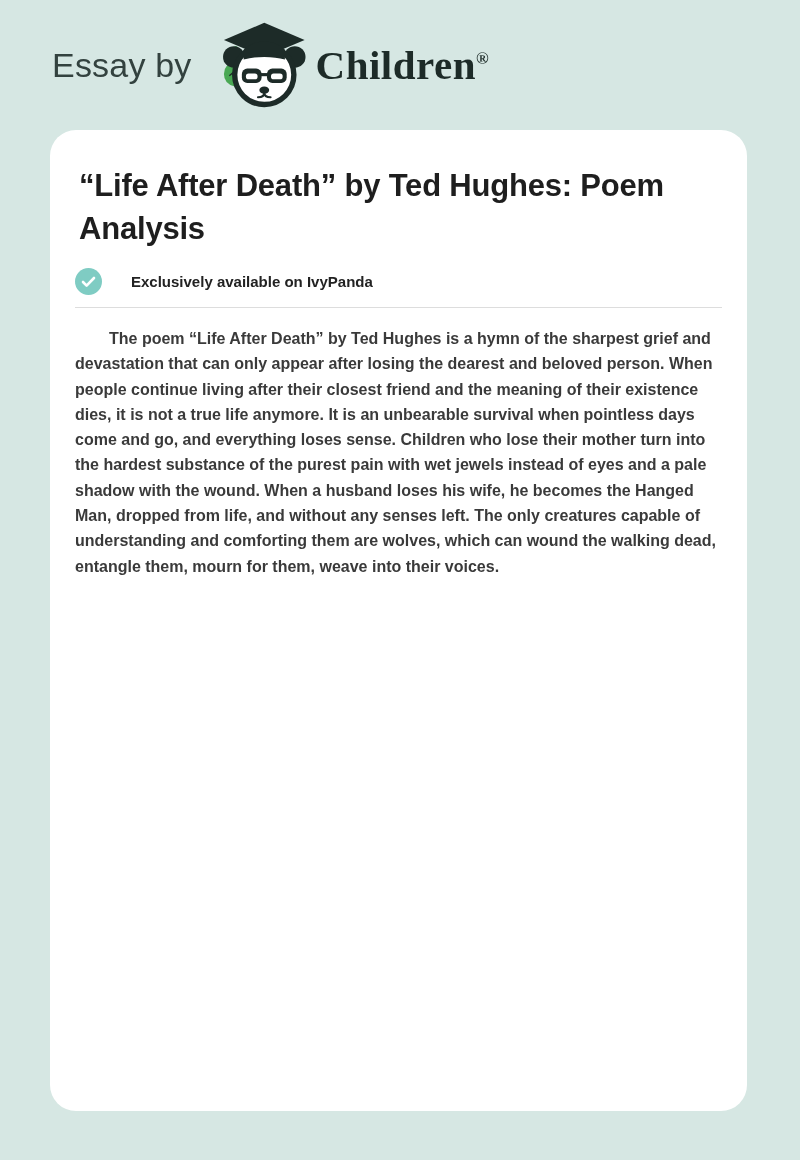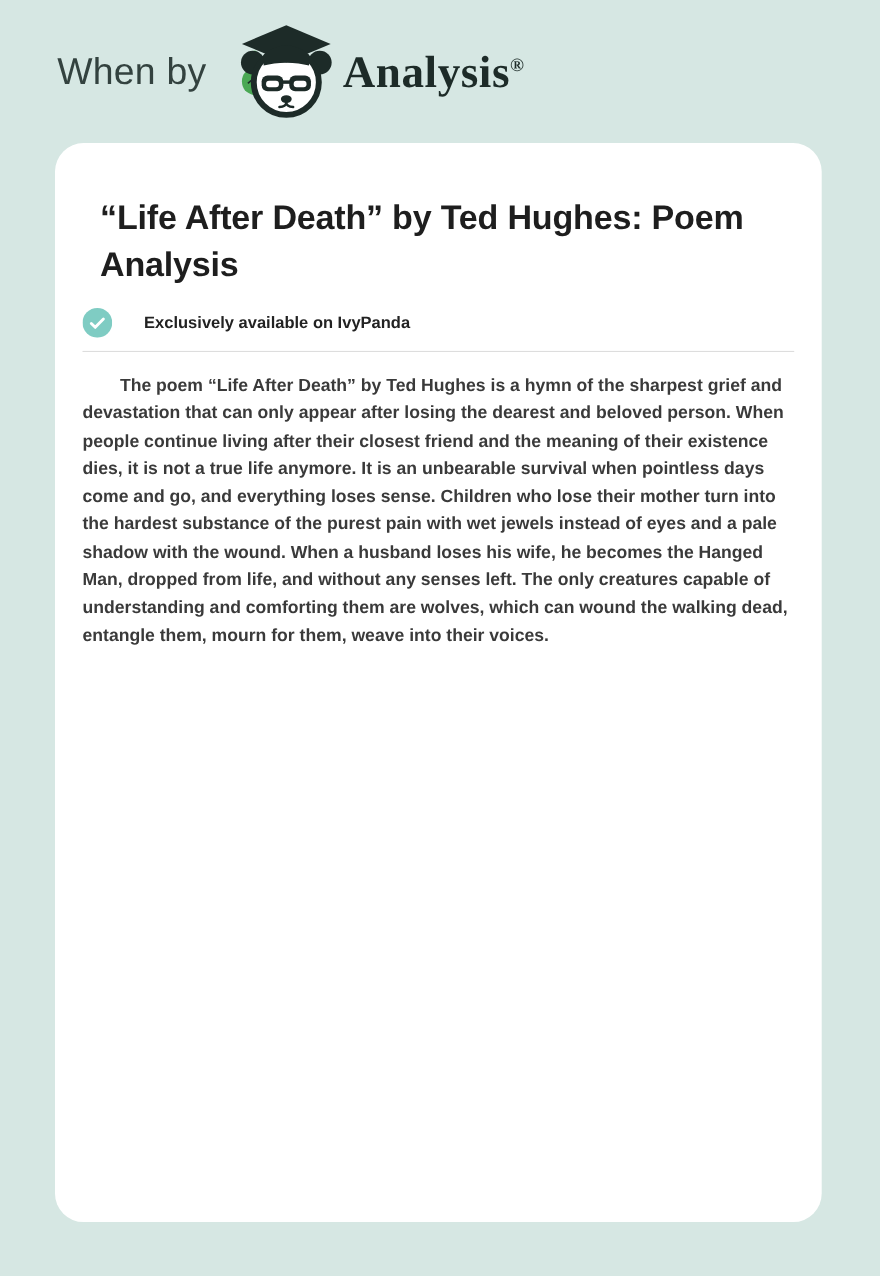--- a/index.html
+++ b/index.html
@@ -49,21 +49,21 @@
   
   .essay-card {
     margin-left: 50px;
     width: 697px;
     height: 981px;
     background: #ffffff;
     border-radius: 26px;
     padding: 30px 25px 0 25px;
   }
   .page-title {
-    margin: 16px;
+    margin: 4px;
     font-size: 31px;
     line-height: 43px;
     font-weight: bold;
     color: #1e1e1e;
     letter-spacing: -0.2px;
   }
   .badge-row {
     margin-top: 18px;
     display: flex;
     align-items: center;
@@ -92,21 +92,21 @@
     color: #3a3a3a;
     text-indent: 34px;
     text-align: left;
     font-weight: bold;
   }
 </style>
 </head>
 <body>
 
 <header class="page-header">
-  <span class="essay-by">When by</span>
+  <span class="essay-by">Essay by</span>
 
   <span class="logo">
     <svg viewBox="0 0 116 98" width="104" height="92" aria-hidden="true">
 
       <path d="M35 22 q-4 14 -3 26" stroke="#3f9b4f" stroke-width="3" fill="none" stroke-dasharray="3.5 2.5"></path>
 
       <path d="M32 46 q-12 2 -12 13 q0 11 12 14 q12 -3 12 -14 q0 -11 -12 -13z" fill="#4aa854"></path>
       <path d="M32 48 v22 M32 56 l-6 5 M32 56 l6 5" stroke="#1d2b28" stroke-width="1.6" fill="none"></path>
 
       <circle cx="31" cy="40" r="12" fill="#1d2b28"></circle>
@@ -121,21 +121,21 @@
       <rect x="68" y="53" width="22" height="16" rx="6" fill="#1d2b28"></rect>
       <rect x="58" y="58" width="14" height="3.5" fill="#1d2b28"></rect>
       <rect x="44.5" y="58.5" width="13" height="6.5" rx="3" fill="#ffffff"></rect>
       <rect x="72.5" y="58.5" width="13" height="6.5" rx="3" fill="#ffffff"></rect>
 
       <ellipse cx="65" cy="77" rx="5.5" ry="4" fill="#1d2b28"></ellipse>
       <path d="M65 80 q0 5 -7 5 M65 80 q0 5 7 5" stroke="#1d2b28" stroke-width="2.4" fill="none" stroke-linecap="round"></path>
     </svg>
   </span>
 
-  <span class="brand"><span>Analysis</span><sup>®</sup></span>
+  <span class="brand"><span>Children</span><sup>®</sup></span>
 </header>
 
 <main class="essay-card">
   <h1 class="page-title">“Life After Death” by Ted Hughes: Poem Analysis</h1>
 
   <div class="badge-row">
     <span class="badge-circle">
       <svg viewBox="0 0 27 27" width="27" height="27" aria-hidden="true">
         <circle cx="13.5" cy="13.5" r="13.5" fill="#7fccc3"></circle>
         <path d="M8 14 l3.6 3.6 L19 10" stroke="#ffffff" stroke-width="2.6" fill="none" stroke-linecap="round" stroke-linejoin="round"></path>

